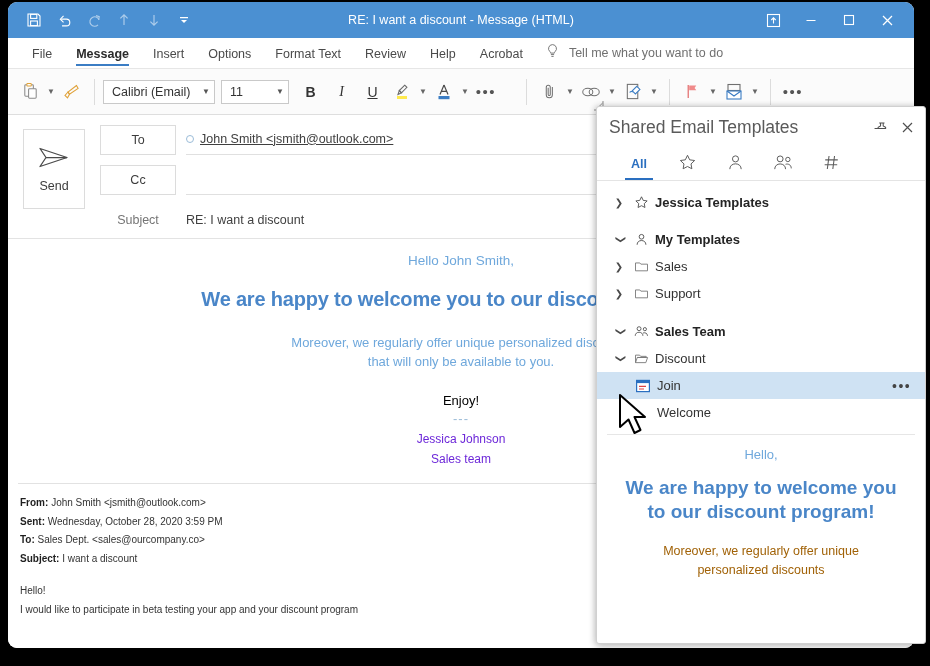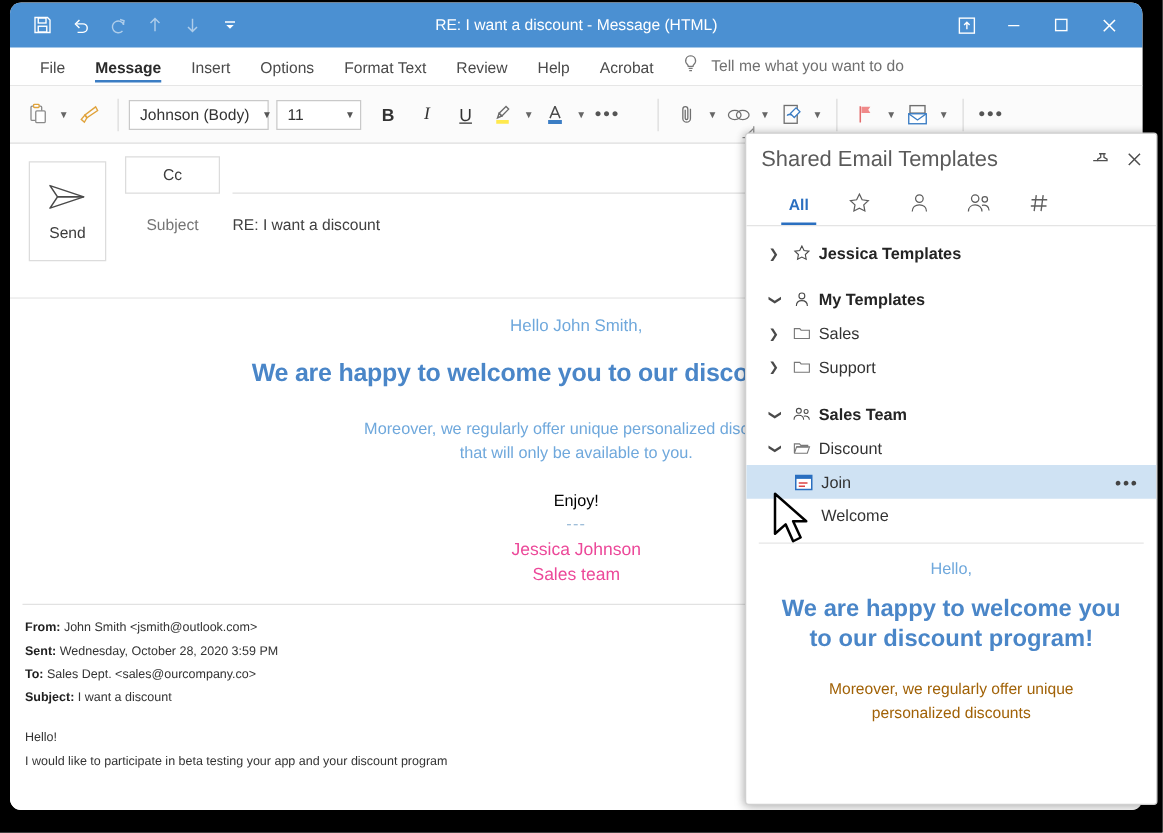--- a/index.html
+++ b/index.html
@@ -183,21 +183,21 @@
   }
   .tmpl-block { text-align: center; padding: 14px 40px 0 40px; }
   .t-hello { color: #6fa8dc; font-size: 13.5px; margin-bottom: 20px; }
   .t-head {
     color: #4a86c8; font-size: 20px; font-weight: bold;
     margin-bottom: 22px; letter-spacing: -0.2px;
   }
   .t-para { color: #6fa8dc; font-size: 13px; line-height: 19px; margin-bottom: 22px; }
   .t-enjoy { color: #000000; font-size: 13px; margin-bottom: 3px; }
   .t-dash { color: #9bbcd8; font-size: 13px; letter-spacing: 1px; margin-bottom: 3px; }
-  .t-sig { color: #ec4899; font-size: 14px; line-height: 20px; }
+  .t-sig { color: #6d28d9; font-size: 12px; line-height: 20px; }
 
   .hr-quote { border-top: 1px solid #e2e2e2; margin: 14px 10px 0 10px; }
   .quoted { padding: 10px 12px 0 12px; font-size: 10px; color: #333; line-height: 18.6px; }
   .quoted b { color: #1f1f1f; }
   .quoted .gap { height: 14px; }
 
   
   .setpane {
     position: absolute;
     left: 596px; top: 106px;
@@ -372,21 +372,21 @@
       <div class="ricon">
         <svg width="20" height="20" viewBox="0 0 20 20">
               <path d="M14.5 3.5 6 10l1.5 2.2 8.6-5.8z" fill="none" stroke="#e0a33c" stroke-width="1.1"></path>
               <path d="M6 10 3 13.5l2.5 2.3L7.5 12.2z" fill="none" stroke="#e0a33c" stroke-width="1.1"></path>
             </svg>
       </div>
     </div>
     <div class="rsep"></div>
     <div class="rgroup">
       <div class="combo font">
-        <span class="cval">Johnson (Body)</span>
+        <span class="cval">Calibri (Email)</span>
         <span class="cchev">▼</span>
       </div>
       <div class="combo size">
         <span class="cval">11</span>
         <span class="cchev">▼</span>
       </div>
       <div class="fbtn" style="font-weight:bold;">B</div>
       <div class="fbtn" style="font-style:italic;font-family:'Liberation Serif',serif;">I</div>
       <div class="fbtn" style="text-decoration:underline;">U</div>
       <div class="ricon">
@@ -470,20 +470,27 @@
           <svg width="36" height="25" viewBox="0 0 36 25">
                 <path d="M4 3.5 31 12.5 4 21.5l6-9z" fill="none" stroke="#4a4a4a" stroke-width="1.25" stroke-linejoin="round"></path>
                 <path d="M10 12.5h21" fill="none" stroke="#4a4a4a" stroke-width="1.25"></path>
               </svg>
         </span>
         <span>Send</span>
       </div>
     </div>
     <div class="fields">
       <div class="fieldrow">
+        <div class="fieldbtn">To</div>
+        <div class="fieldval">
+          <span class="presence"></span>
+          <span class="recip">John Smith  &lt;jsmith@outlook.com&gt;</span>
+        </div>
+      </div>
+      <div class="fieldrow">
         <div class="fieldbtn">Cc</div>
         <div class="fieldval"></div>
       </div>
       <div class="subjrow">
         <div class="subjlabel">Subject</div>
         <div class="subjval">RE: I want a discount</div>
       </div>
     </div>
   </div>
 

